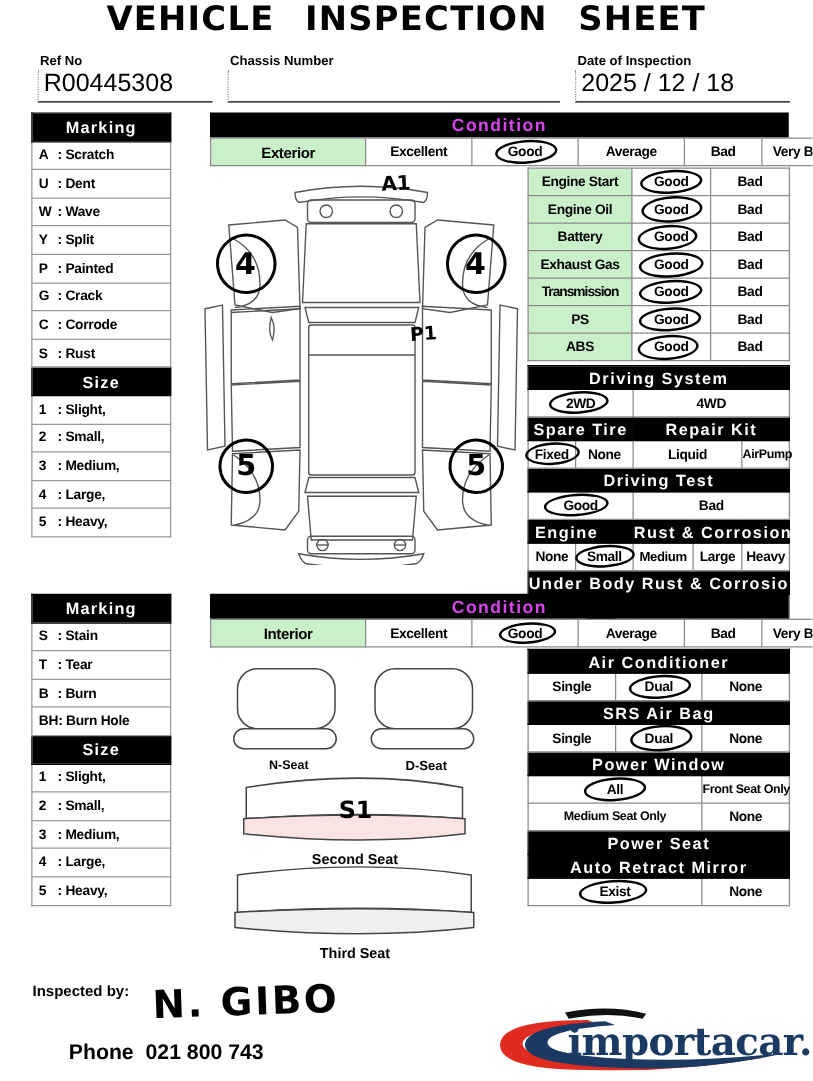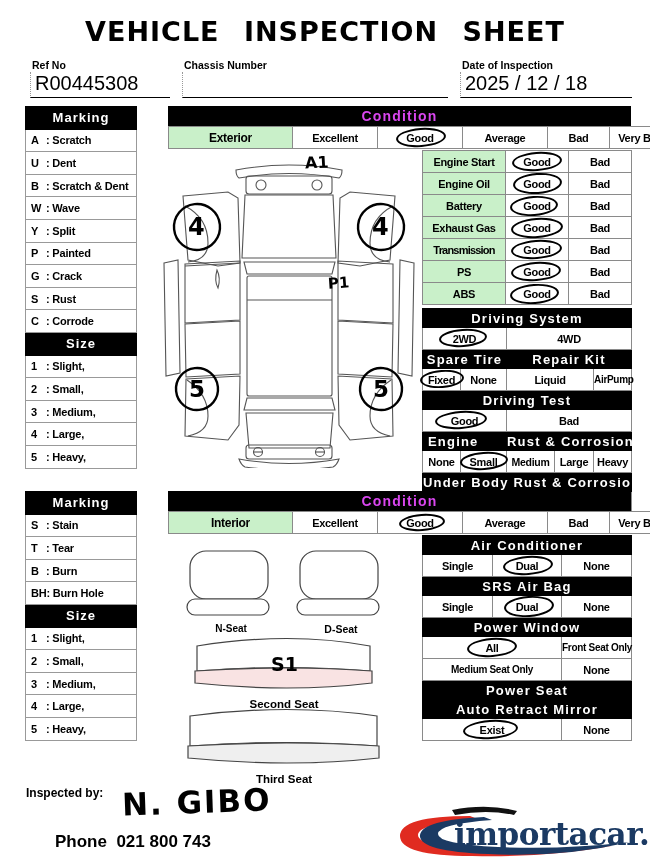--- a/index.html
+++ b/index.html
@@ -13,21 +13,20 @@
     overflow: hidden;
   }
   .sheet { position:relative; width:650px; height:865px; }
 
   
   .title {
     text-align:center;
     font-size:27px;
     font-weight:bold;
     letter-spacing:1px;
-    padding-top:16px;
     font-family:"DejaVu Sans", sans-serif;
   }
   .title span { margin:0 7px; }
 
   
   .hdr {
     display:flex;
     margin:12px 18px 0 30px;
     align-items:flex-end;
   }
@@ -189,39 +188,36 @@
           <tr>
             <td class="hd">Marking</td>
           </tr>
       <tr>
             <td><span class="lg-key">A</span><span>:</span> <span>Scratch</span></td>
           </tr>
       <tr>
             <td><span class="lg-key">U</span><span>:</span> <span>Dent</span></td>
           </tr>
       <tr>
-            <td><span class="lg-key">B</span><span>:</span> <span>Scratch &amp; Dent</span></td>
-          </tr>
-      <tr>
             <td><span class="lg-key">W</span><span>:</span> <span>Wave</span></td>
           </tr>
       <tr>
             <td><span class="lg-key">Y</span><span>:</span> <span>Split</span></td>
           </tr>
       <tr>
             <td><span class="lg-key">P</span><span>:</span> <span>Painted</span></td>
           </tr>
       <tr>
             <td><span class="lg-key">G</span><span>:</span> <span>Crack</span></td>
           </tr>
       <tr>
+            <td><span class="lg-key">C</span><span>:</span> <span>Corrode</span></td>
+          </tr>
+      <tr>
             <td><span class="lg-key">S</span><span>:</span> <span>Rust</span></td>
-          </tr>
-      <tr>
-            <td><span class="lg-key">C</span><span>:</span> <span>Corrode</span></td>
           </tr>
       <tr>
             <td class="hd">Size</td>
           </tr>
       <tr>
             <td><span class="lg-key">1</span><span>:</span> <span>Slight,</span></td>
           </tr>
       <tr>
             <td><span class="lg-key">2</span><span>:</span> <span>Small,</span></td>
           </tr>

